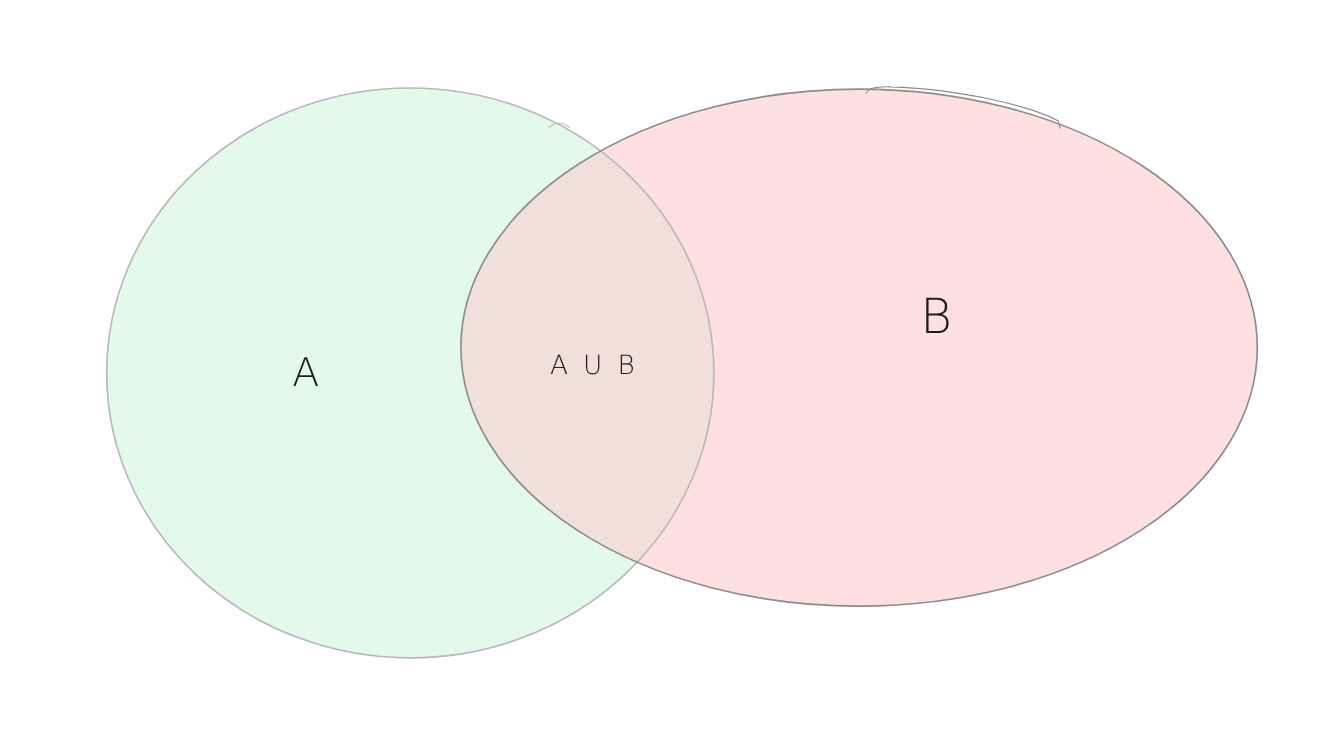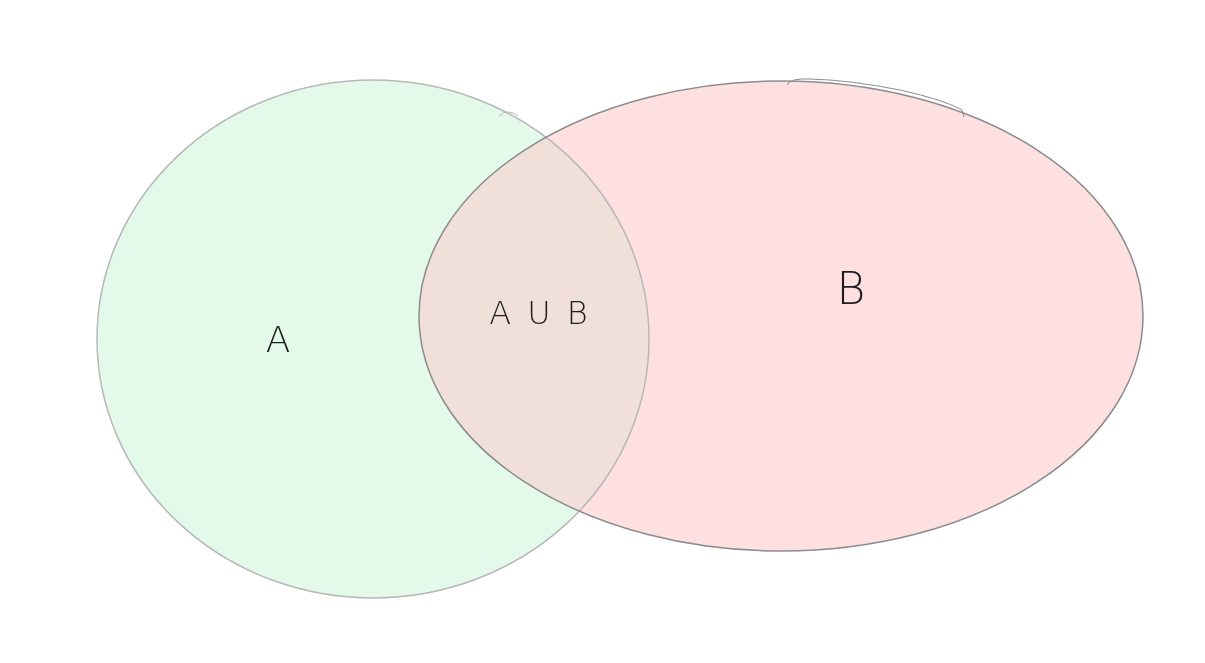--- a/index.html
+++ b/index.html
@@ -25,21 +25,21 @@
       position: absolute;
       color: #1e1e1e;
       font-family: "DejaVu Sans", sans-serif;
       font-weight: 300;
       white-space: nowrap;
       transform: translate(-50%, -50%);
       line-height: 1;
     }
     .label-a { left: 278px; top: 340px; font-size: 36px; }
     .label-b { left: 851px; top: 289px; font-size: 44px; }
-    .label-union { left: 540px; top: 313px; font-size: 32px; letter-spacing: 3px; }
+    .label-union { left: 540px; top: 332px; font-size: 24px; letter-spacing: 3px; }
   </style>
 </head>
 <body>
 
 <svg class="canvas" viewBox="0 0 1205 663" xmlns="http://www.w3.org/2000/svg">
   <defs>
     <clipPath id="clipA">
       <ellipse cx="373" cy="339" rx="276" ry="259"></ellipse>
     </clipPath>
   </defs>

